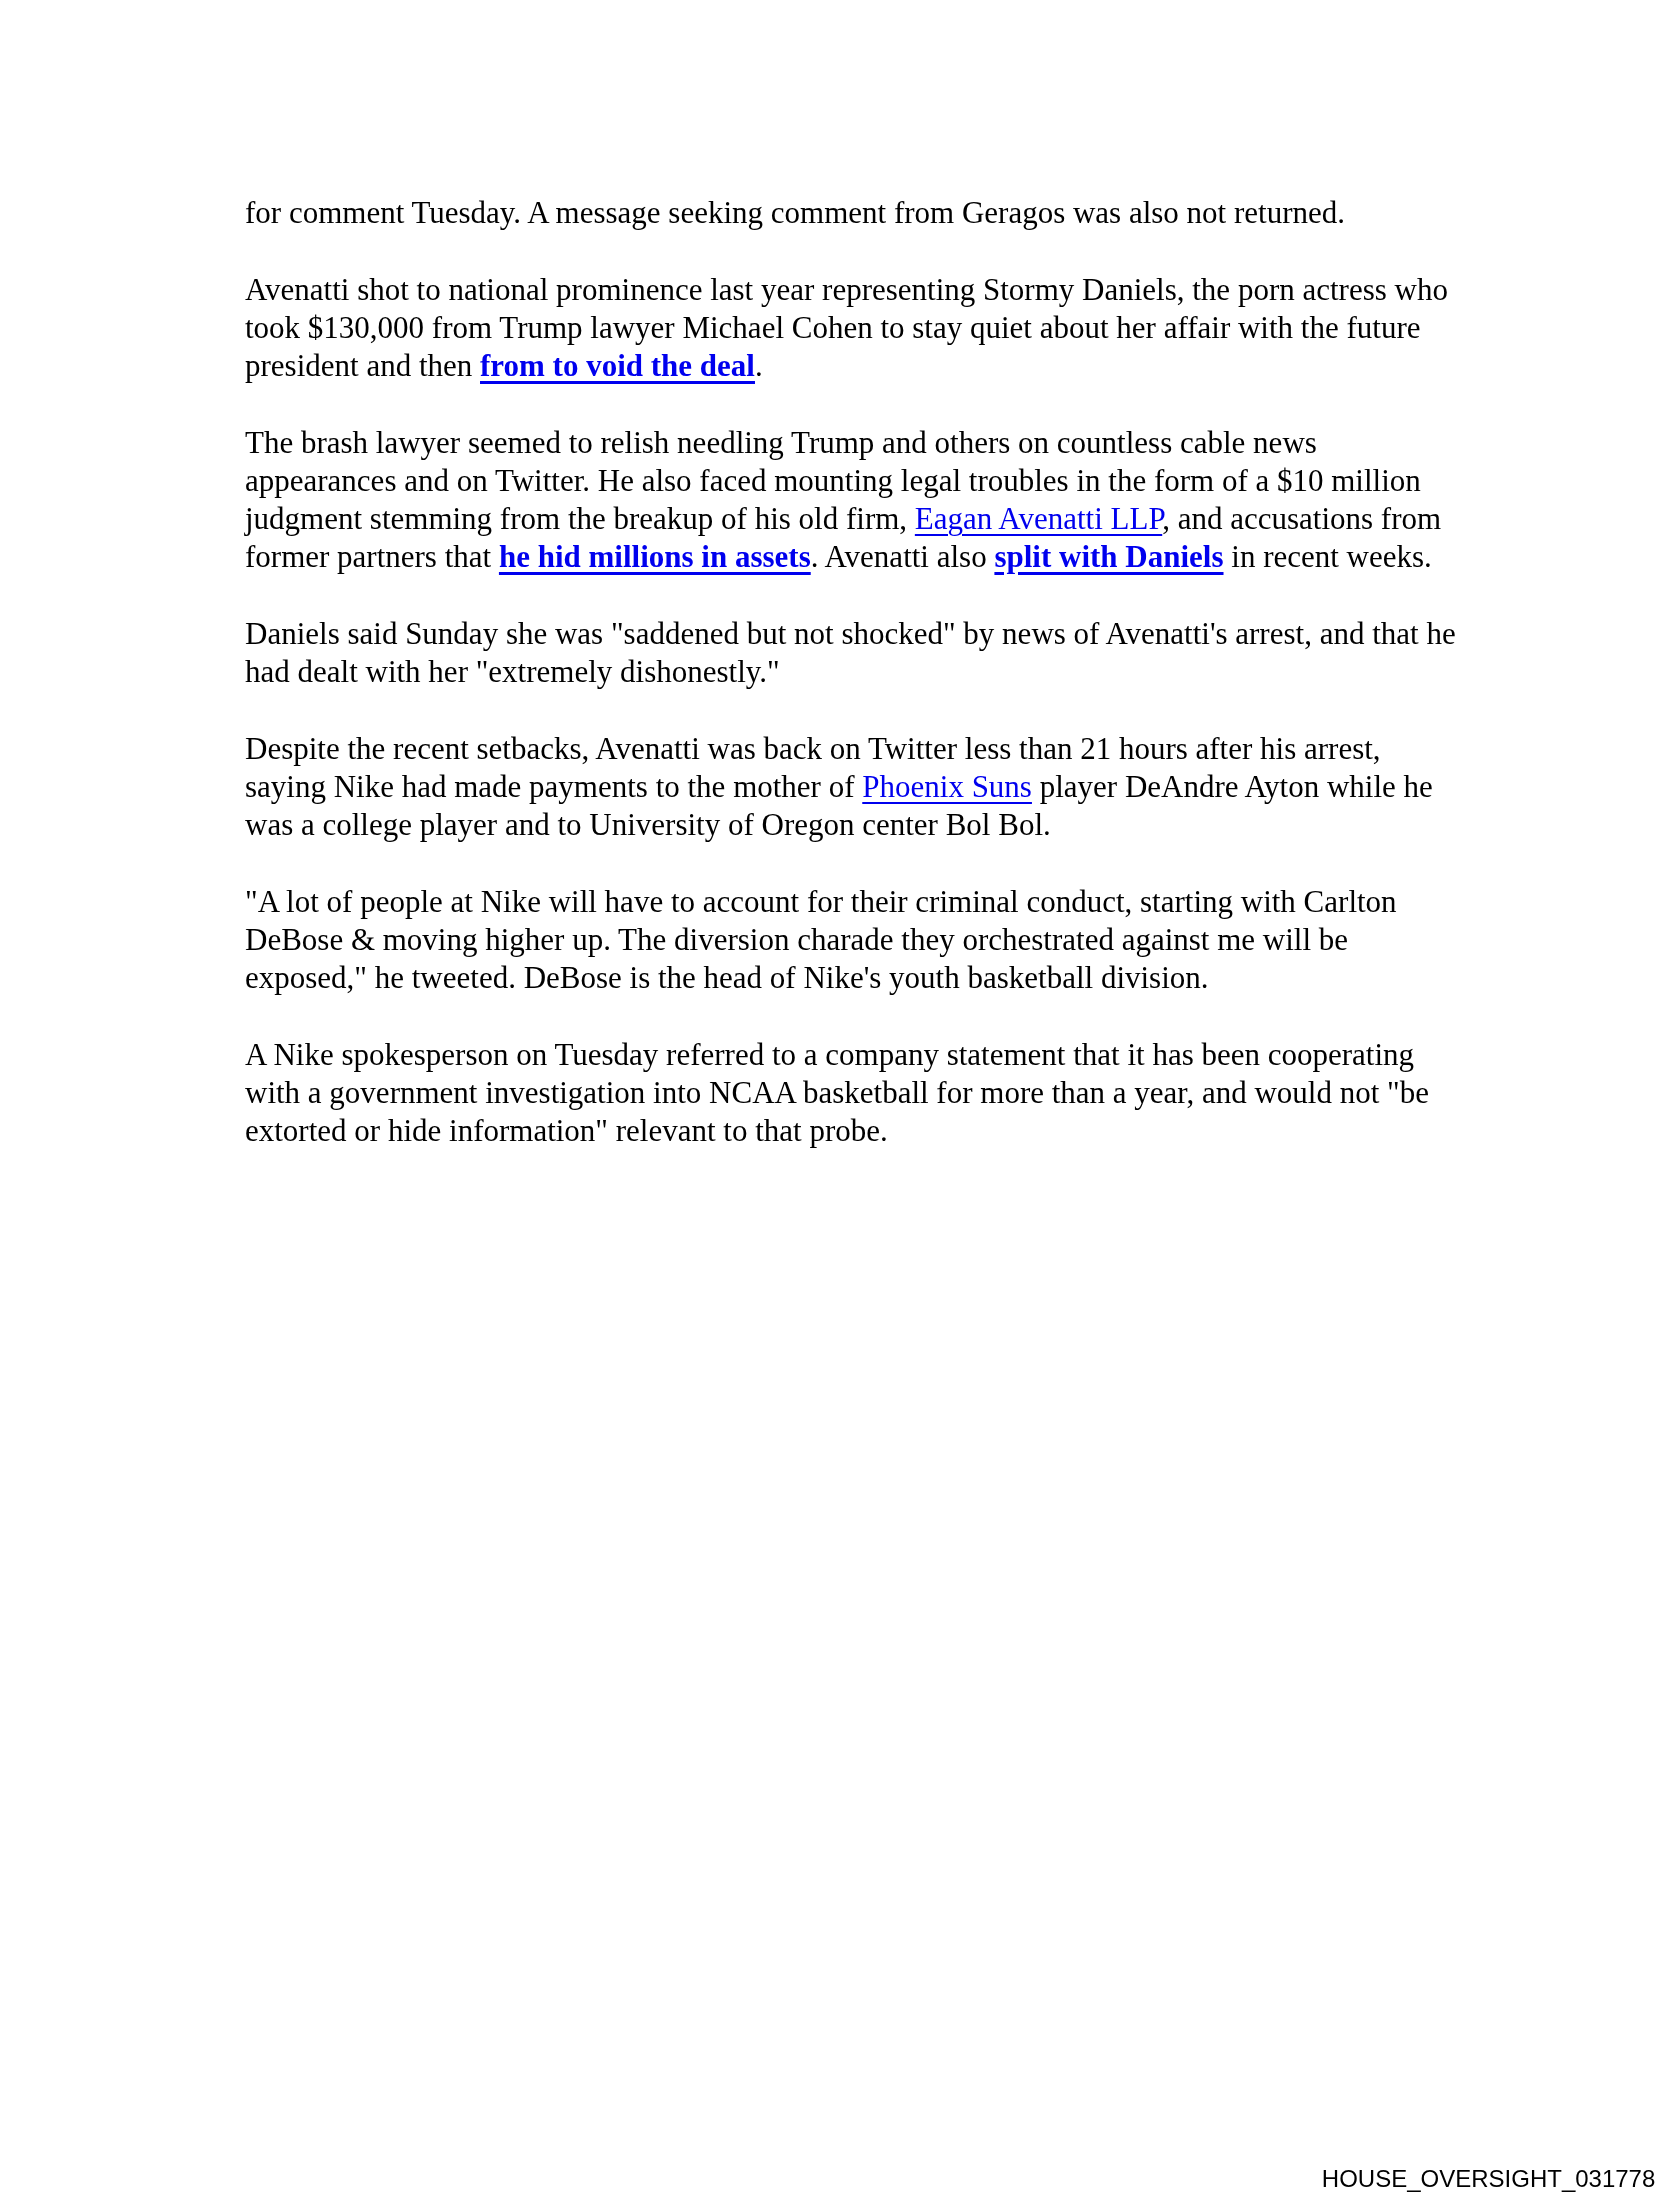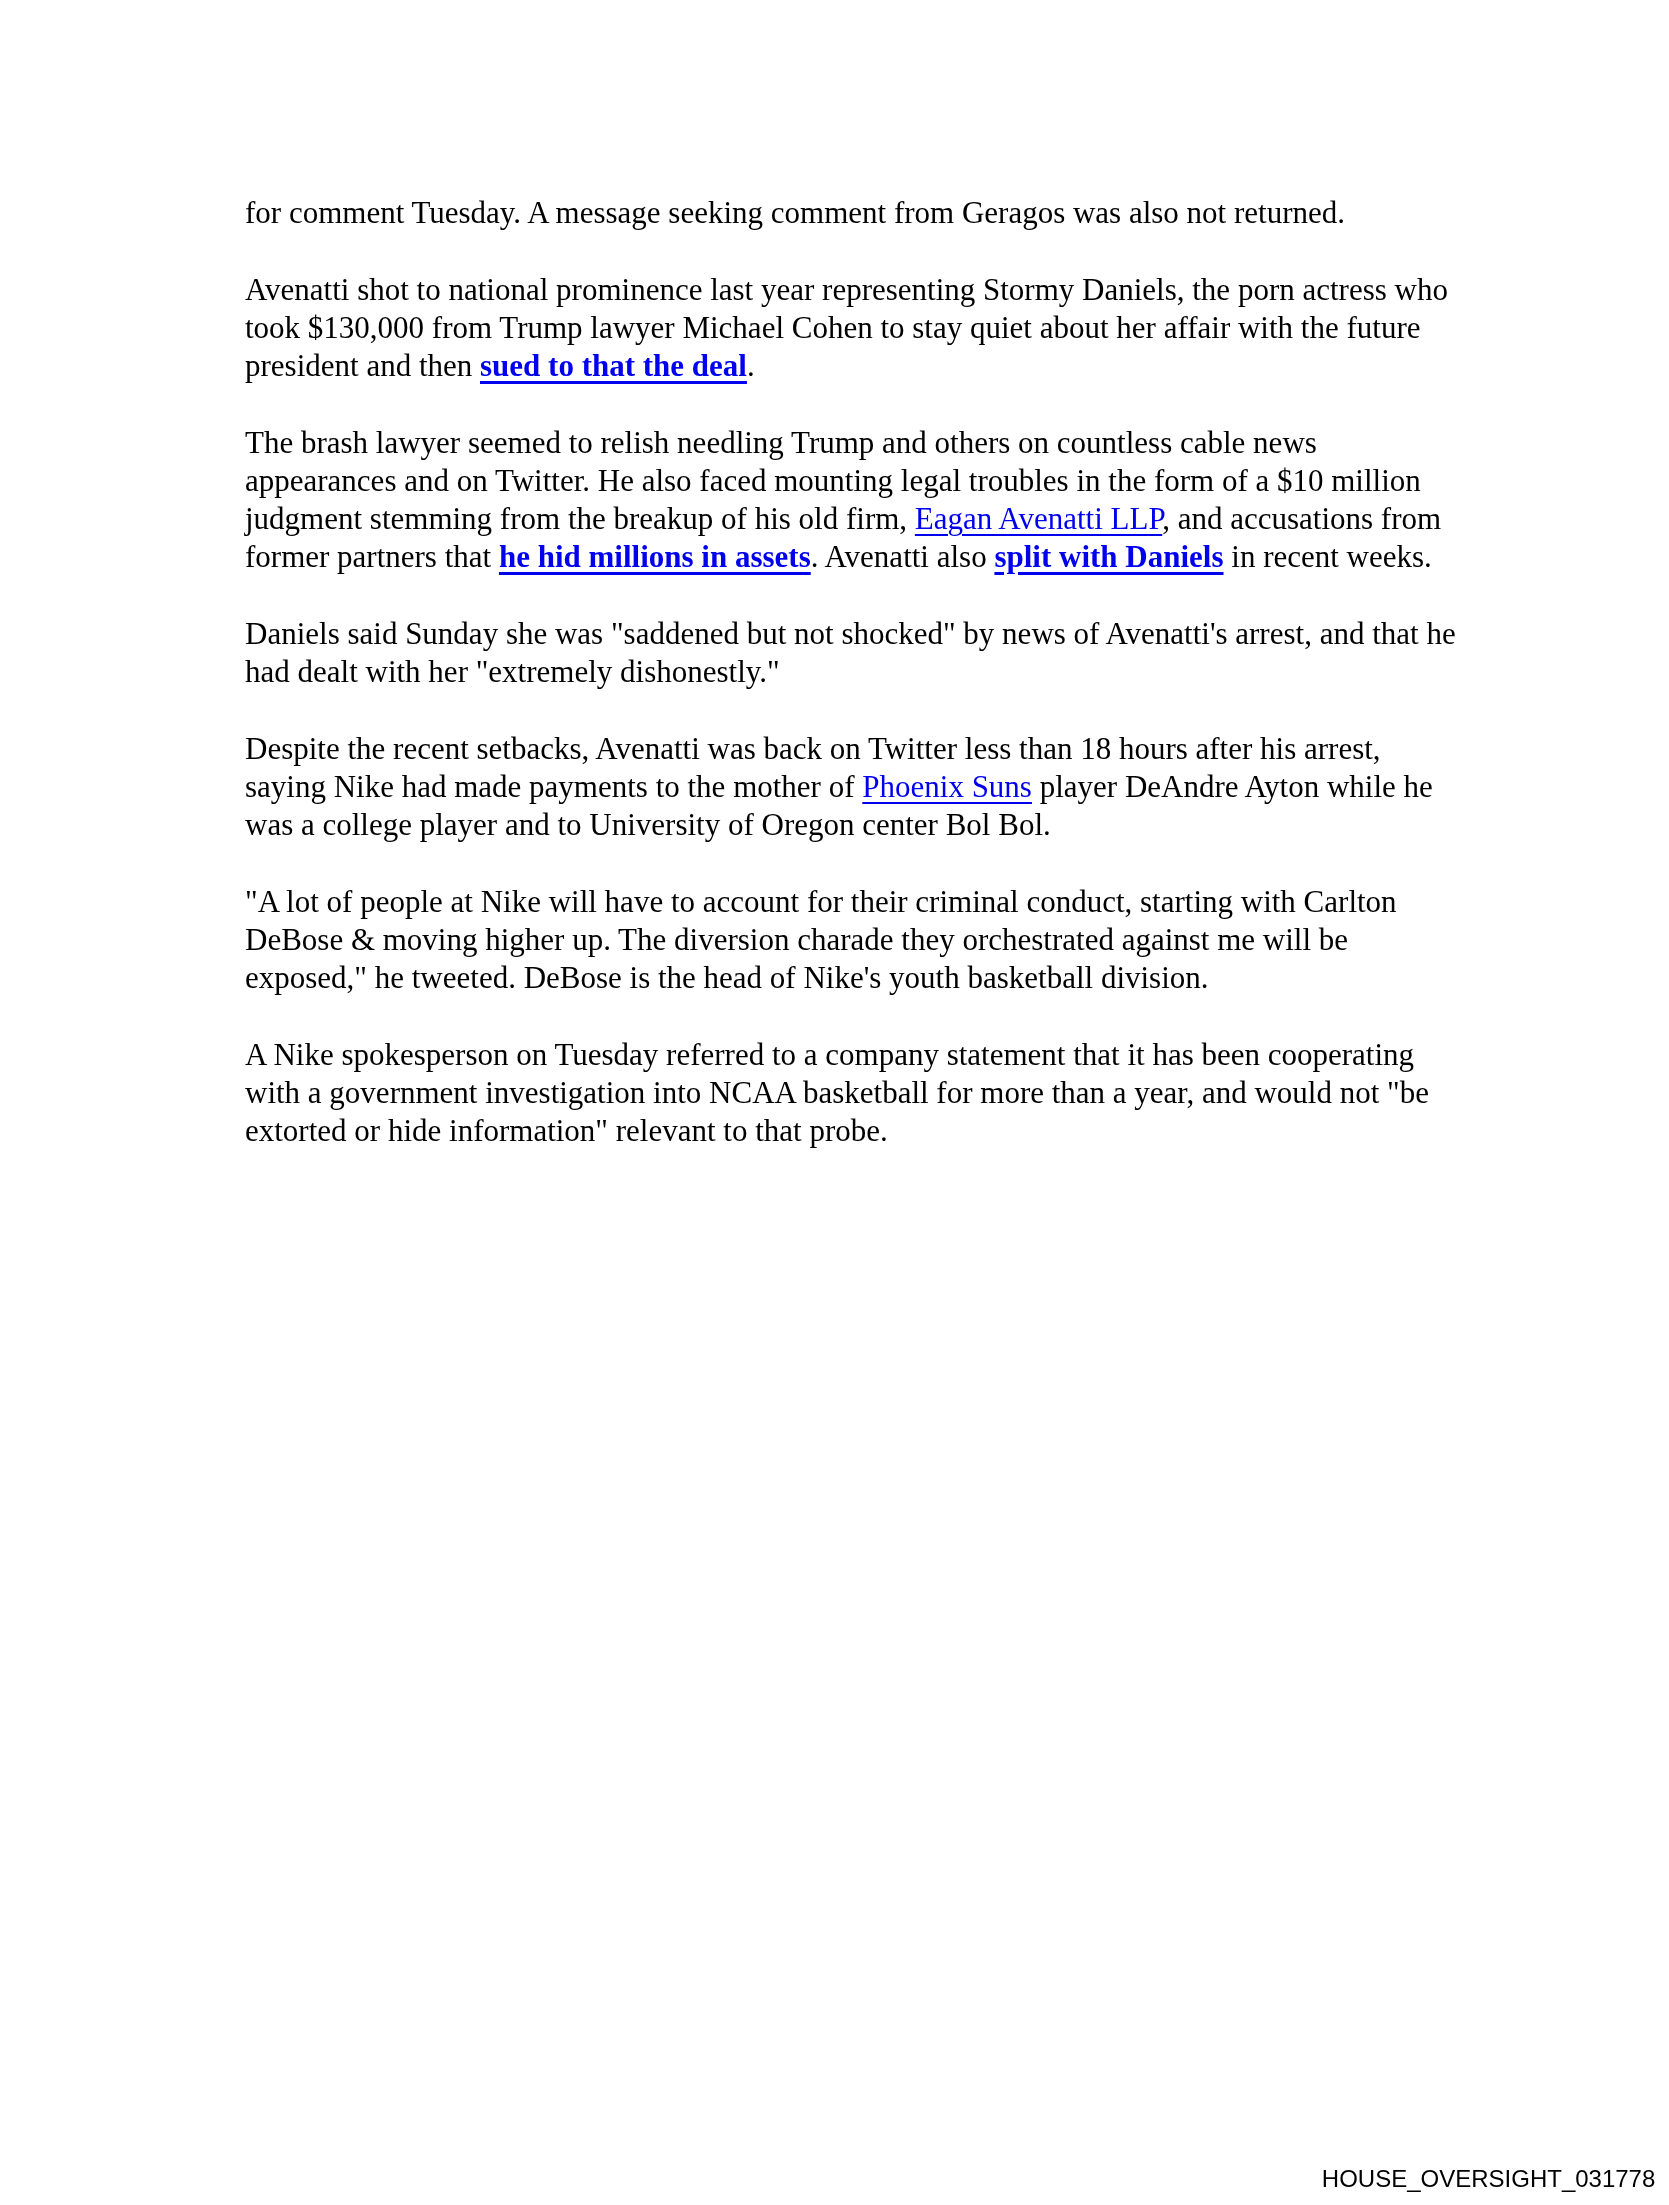--- a/index.html
+++ b/index.html
@@ -57,22 +57,22 @@
     color: var(--text-black, #000000);
     white-space: nowrap;
   }
 </style>
 </head>
 <body>
 
 <div class="page">
   <div class="article" id="article">
       <p><span>for comment Tuesday. A message seeking comment from Geragos was also not returned.</span></p>
-      <p><span>Avenatti shot to national prominence last year representing Stormy Daniels, the porn actress who took $130,000 from Trump lawyer Michael Cohen to stay quiet about her affair with the future president and then </span><a class="lnk bold" href="#">sued to that the deal</a><span>.</span></p>
+      <p><span>Avenatti shot to national prominence last year representing Stormy Daniels, the porn actress who took $130,000 from Trump lawyer Michael Cohen to stay quiet about her affair with the future president and then </span><a class="lnk bold" href="#">from to void the deal</a><span>.</span></p>
       <p><span>The brash lawyer seemed to relish needling Trump and others on countless cable news appearances and on Twitter. He also faced mounting legal troubles in the form of a $10 million judgment stemming from the breakup of his old firm, </span><a class="lnk" href="#">Eagan Avenatti LLP</a><span>, and accusations from former partners that </span><a class="lnk bold" href="#">he hid millions in assets</a><span>. Avenatti also </span><a class="lnk bold" href="#">split with Daniels</a><span> in recent weeks.</span></p>
       <p><span>Daniels said Sunday she was "saddened but not shocked" by news of Avenatti's arrest, and that he had dealt with her "extremely dishonestly."</span></p>
-      <p><span>Despite the recent setbacks, Avenatti was back on Twitter less than 18 hours after his arrest, saying Nike had made payments to the mother of </span><a class="lnk" href="#">Phoenix Suns</a><span> player DeAndre Ayton while he was a college player and to University of Oregon center Bol Bol.</span></p>
+      <p><span>Despite the recent setbacks, Avenatti was back on Twitter less than 21 hours after his arrest, saying Nike had made payments to the mother of </span><a class="lnk" href="#">Phoenix Suns</a><span> player DeAndre Ayton while he was a college player and to University of Oregon center Bol Bol.</span></p>
       <p><span>"A lot of people at Nike will have to account for their criminal conduct, starting with Carlton DeBose &amp; moving higher up. The diversion charade they orchestrated against me will be exposed," he tweeted. DeBose is the head of Nike's youth basketball division.</span></p>
       <p><span>A Nike spokesperson on Tuesday referred to a company statement that it has been cooperating with a government investigation into NCAA basketball for more than a year, and would not "be extorted or hide information" relevant to that probe.</span></p>
     </div>
   <div class="bates">HOUSE_OVERSIGHT_031778</div>
 </div>
 
 
 </body></html>

